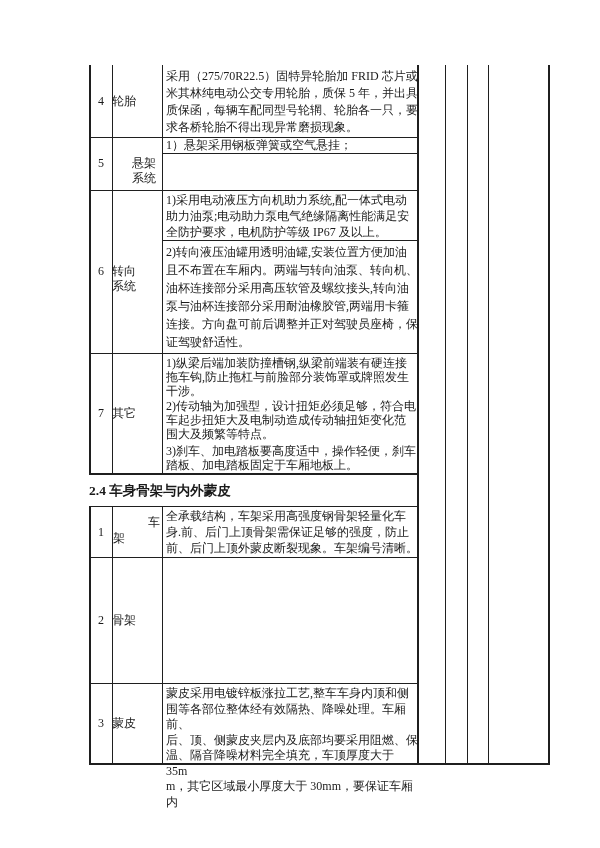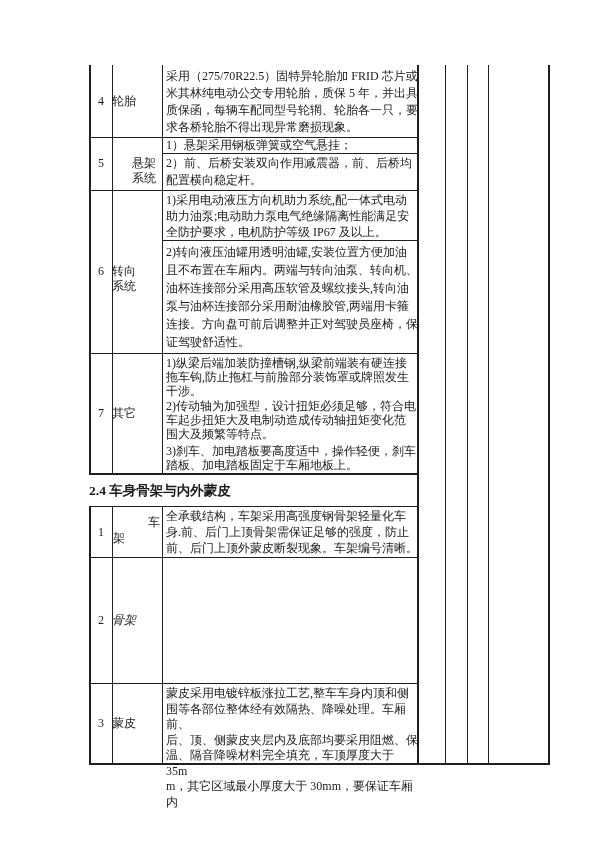--- a/index.html
+++ b/index.html
@@ -59,22 +59,20 @@
   <div class="rownum" style="top:94px;">4</div>
   <div class="rowlabel" style="top:94px;">轮胎</div>
   <div class="celltext" style="top:68px;line-height:17px;">采用（275/70R22.5）固特异轮胎加 FRID 芯片或
 米其林纯电动公交专用轮胎，质保 5 年，并出具
 质保函，每辆车配同型号轮辋、轮胎各一只，要
 求各桥轮胎不得出现异常磨损现象。</div>
 
   <div class="rownum" style="top:156px;">5</div>
   <div class="rowlabel" style="top:156px;padding-left:20px;">悬架系统</div>
   <div class="celltext" style="top:138px;line-height:14px;">1）悬架采用钢板弹簧或空气悬挂；</div>
-  <div class="celltext" style="top:155px;line-height:17px;">2）前、后桥安装双向作用减震器，前、后桥均
-配置横向稳定杆。</div>
 
   <div class="rownum" style="top:264px;">6</div>
   <div class="rowlabel" style="top:264px;">转向系统</div>
   <div class="celltext" style="top:192px;line-height:16px;">1)采用电动液压方向机助力系统,配一体式电动
 助力油泵;电动助力泵电气绝缘隔离性能满足安
 全防护要求，电机防护等级 IP67 及以上。</div>
   <div class="celltext" style="top:243px;line-height:18px;">2)转向液压油罐用透明油罐,安装位置方便加油
 且不布置在车厢内。两端与转向油泵、转向机、
 油杯连接部分采用高压软管及螺纹接头,转向油
 泵与油杯连接部分采用耐油橡胶管,两端用卡箍
@@ -95,21 +93,21 @@
   <div class="heading">2.4 车身骨架与内外蒙皮</div>
 
   <div class="rownum" style="top:525px;">1</div>
   <div class="lbl-line" style="top:515px;text-align:right;">车</div>
   <div class="lbl-line" style="top:531px;text-align:left;">架</div>
   <div class="celltext" style="top:509px;line-height:15.8px;">全承载结构，车架采用高强度钢骨架轻量化车
 身.前、后门上顶骨架需保证足够的强度，防止
 前、后门上顶外蒙皮断裂现象。车架编号清晰。</div>
 
   <div class="rownum" style="top:613px;">2</div>
-  <div class="rowlabel" style="top:613px;font-style:italic;">骨架</div>
+  <div class="rowlabel" style="top:613px;">骨架</div>
 
   <div class="rownum" style="top:716px;">3</div>
   <div class="rowlabel" style="top:716px;">蒙皮</div>
   <div class="celltext" style="top:686px;line-height:15.5px;">蒙皮采用电镀锌板涨拉工艺,整车车身内顶和侧
 围等各部位整体经有效隔热、降噪处理。车厢前、
 后、顶、侧蒙皮夹层内及底部均要采用阻燃、保
 温、隔音降噪材料完全填充，车顶厚度大于 35m
 m，其它区域最小厚度大于 30mm，要保证车厢内</div>
 
 </div>

